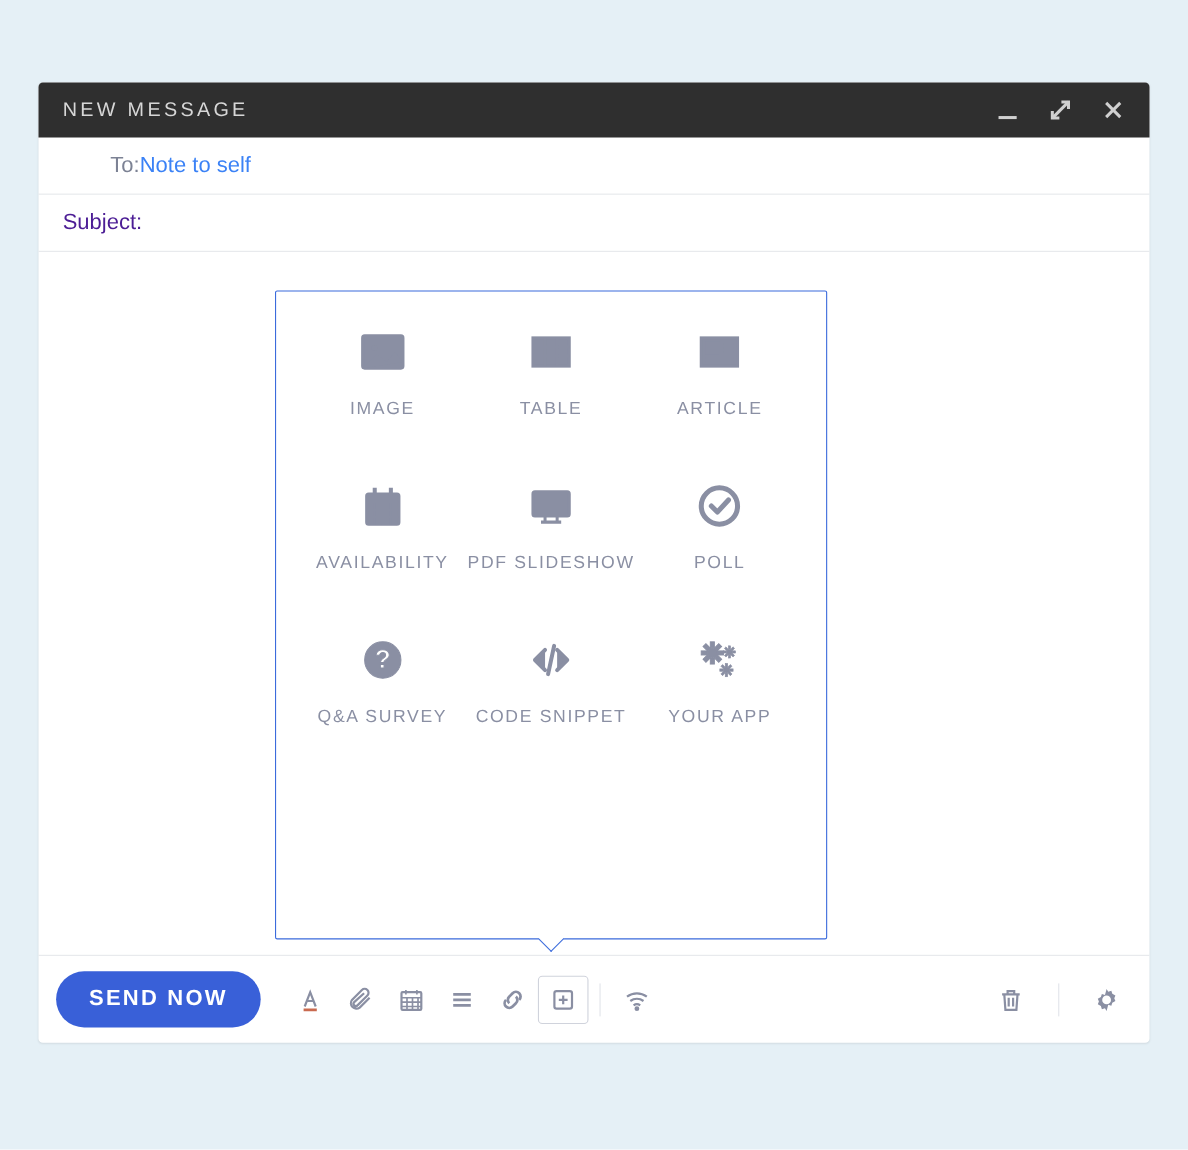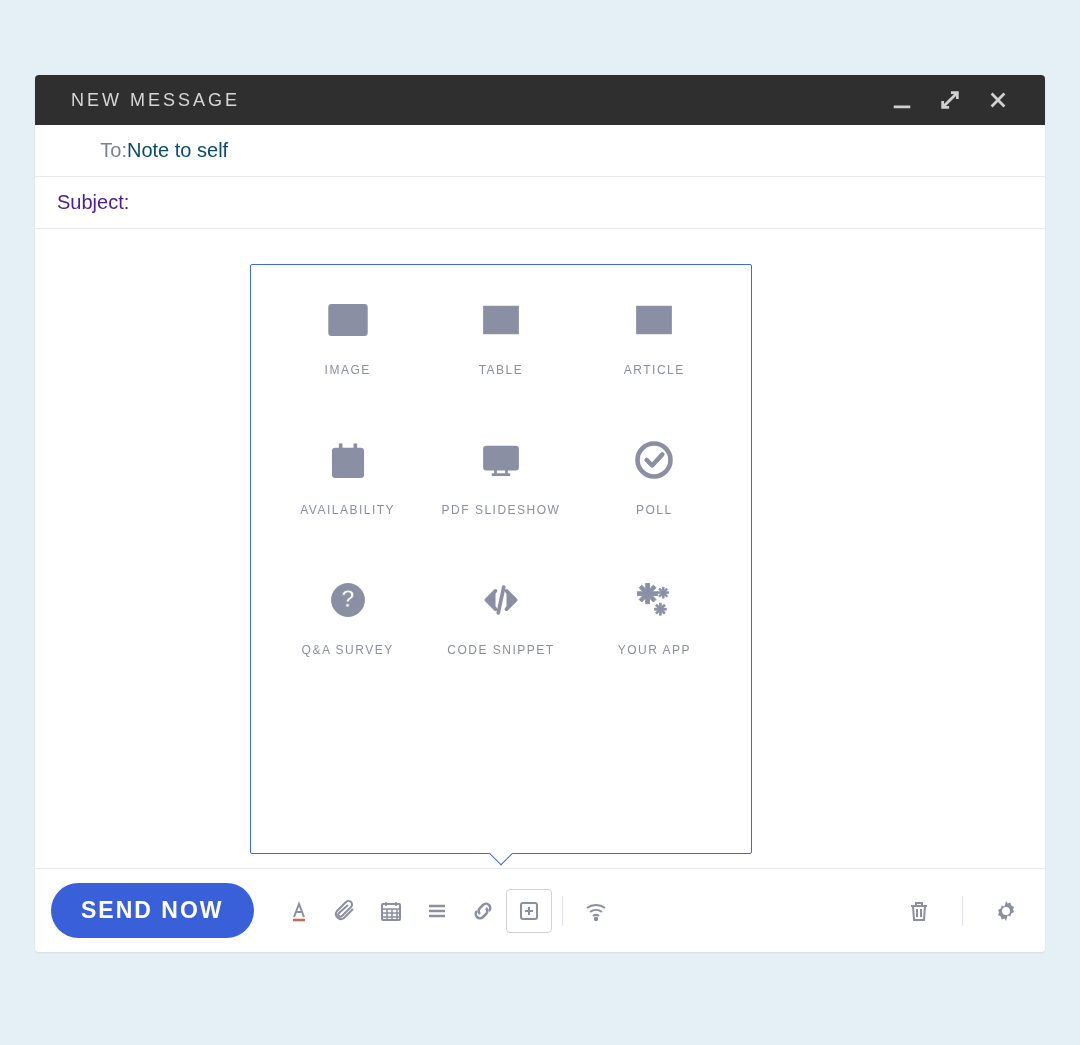--- a/index.html
+++ b/index.html
@@ -14,42 +14,41 @@
     width: 100%;
     background: #fff;
     border-radius: 4px;
     box-shadow: 0 1px 2px rgba(0,0,0,.08);
     overflow: visible;
   }
   .titlebar {
     background: #2f2f2f;
     color: #d7d7d7;
     display: flex;
-    align-items: center;
     justify-content: space-between;
-    padding: 14px 36px;
+    padding: 14px 22px;
     border-radius: 4px 4px 0 0;
   }
   .titlebar .title {
     font-size: 18px;
     letter-spacing: 3px;
     font-weight: 400;
   }
   .title-controls { display: flex; align-items: center; gap: 26px; }
   .title-controls .ctrl { color: #d0d0d0; cursor: pointer; display: flex; }
   .title-controls svg { width: 22px; height: 22px; }
 
   .field-row {
     display: flex;
     align-items: center;
     border-bottom: 1px solid #e6e8ec;
     padding: 14px 22px;
   }
   .field-row.to .label { width: 70px; text-align: right; color: #7c8294; font-size: 20px; }
-  .field-row .placeholder { color: #0c4a6e; font-size: 20px; }
+  .field-row .placeholder { color: #3b82f6; font-size: 20px; }
   .field-row.subject .label { color: #4c1d95; font-size: 20px; }
 
   .body-area {
     height: 640px;
     position: relative;
     border-bottom: 1px solid #e6e8ec;
   }
 
   .insert-popover {
     position: absolute;
@@ -81,35 +80,35 @@
     display: flex;
     flex-direction: column;
     align-items: center;
     justify-content: flex-start;
     gap: 18px;
     color: #8a8fa3;
     cursor: pointer;
   }
   .insert-item .icon { height: 50px; display:flex; align-items:center; justify-content:center; }
   .insert-item .icon svg { width: 44px; height: 44px; fill: #8a8fa3; stroke: #8a8fa3; }
-  .insert-item .lbl { font-size: 12px; letter-spacing: 1.5px; text-align:center; }
+  .insert-item .lbl { font-size: 16px; letter-spacing: 1.5px; text-align:center; }
 
   .footer {
     display: flex;
     align-items: center;
     padding: 14px 16px;
     gap: 10px;
   }
   .send-btn {
     background: #3960d8;
     color: #fff;
     border: none;
     border-radius: 999px;
     padding: 14px 30px;
-    font-size: 23px;
+    font-size: 20px;
     letter-spacing: 2px;
     font-weight: 600;
     cursor: pointer;
   }
   .toolbar {
     display: flex;
     align-items: center;
     gap: 0;
     margin-left: 12px;
   }

